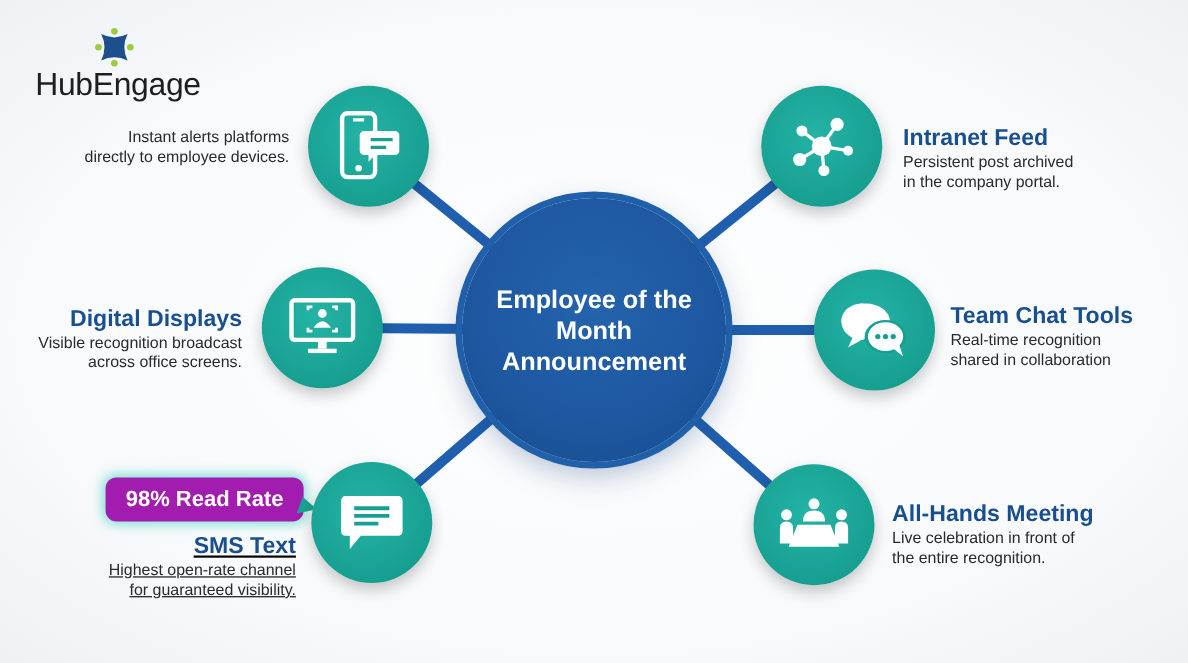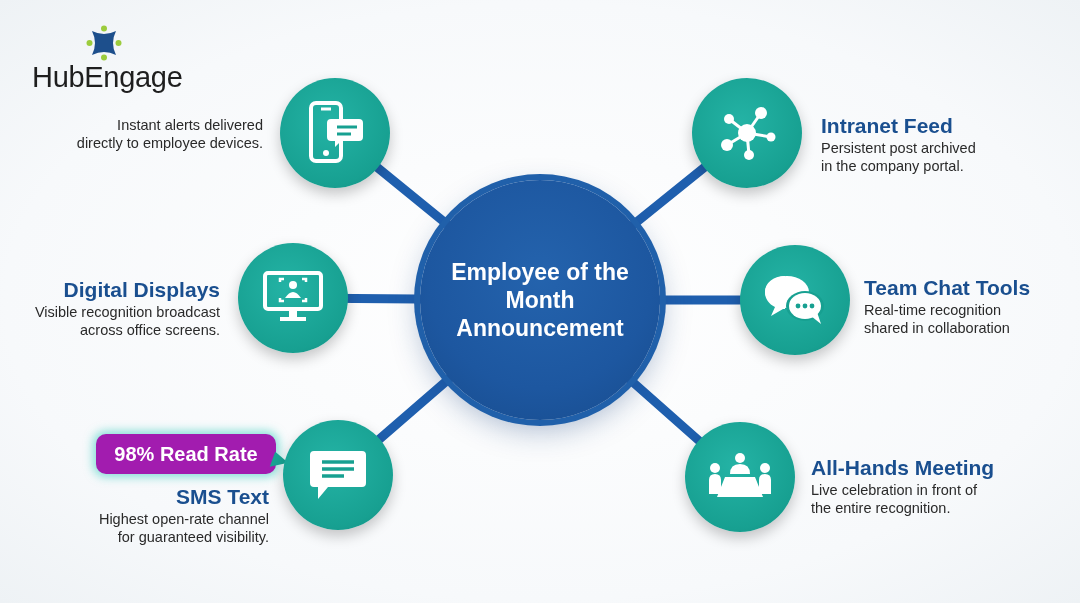--- a/index.html
+++ b/index.html
@@ -60,21 +60,21 @@
   <svg width="60" height="64" viewBox="0 0 60 64">
     <rect x="6" y="2" width="30" height="58" rx="5" fill="none" stroke="#fff" stroke-width="4"></rect>
     <line x1="16" y1="8" x2="26" y2="8" stroke="#fff" stroke-width="3"></line>
       <circle cx="21" cy="52" r="3" fill="#fff"></circle>
     <path d="M26 18 h28 a4 4 0 0 1 4 4 v14 a4 4 0 0 1-4 4 h-18 l-6 6 v-6 h-4 a4 4 0 0 1-4-4 v-14 a4 4 0 0 1 4-4z" fill="#fff"></path>
     <line x1="32" y1="26" x2="52" y2="26" stroke="#17a091" stroke-width="3"></line>
       <line x1="32" y1="33" x2="46" y2="33" stroke="#17a091" stroke-width="3"></line>
   </svg>
 </div>
 <div class="label r" style="right:817px;top:116px;">
-  <div class="d">Instant alerts delivered</div>
+  <div class="d">Instant alerts platforms</div>
   <div class="d">directly to employee devices.</div>
 </div>
 
 <div class="node" style="left:692px;top:78px;">
   <svg width="64" height="64" viewBox="0 0 64 64">
     <g stroke="#fff" stroke-width="3">
         <line x1="32" y1="32" x2="14" y2="18"></line>
         <line x1="32" y1="32" x2="46" y2="12"></line>
         <line x1="32" y1="32" x2="56" y2="36"></line>
         <line x1="32" y1="32" x2="12" y2="44"></line>
@@ -137,21 +137,21 @@
 <div class="node" style="left:283px;top:420px;">
   <svg width="60" height="56" viewBox="0 0 60 56">
     <path d="M6 4 h48 a4 4 0 0 1 4 4 v28 a4 4 0 0 1-4 4 h-34 l-10 12 v-12 h-4 a4 4 0 0 1-4-4 v-28 a4 4 0 0 1 4-4z" fill="#fff"></path>
     <g stroke="#17a091" stroke-width="3.5">
         <line x1="14" y1="15" x2="46" y2="15"></line>
         <line x1="14" y1="22" x2="46" y2="22"></line>
         <line x1="14" y1="29" x2="36" y2="29"></line>
       </g>
   </svg>
 </div>
-<div class="label r" style="right:811px;top:484px;">
+<div class="label r" style="right:811px;top:484px;text-decoration:underline;">
   <div class="t">SMS Text</div>
   <div class="d">Highest open-rate channel</div>
   <div class="d">for guaranteed visibility.</div>
 </div>
 
 <div class="node" style="left:685px;top:422px;">
   <svg width="66" height="50" viewBox="0 0 66 50">
     <circle cx="33" cy="6" r="5" fill="#fff"></circle>
       <path d="M23 22 q0-10 10-10 q10 0 10 10z" fill="#fff"></path>
     <circle cx="8" cy="16" r="5" fill="#fff"></circle>

